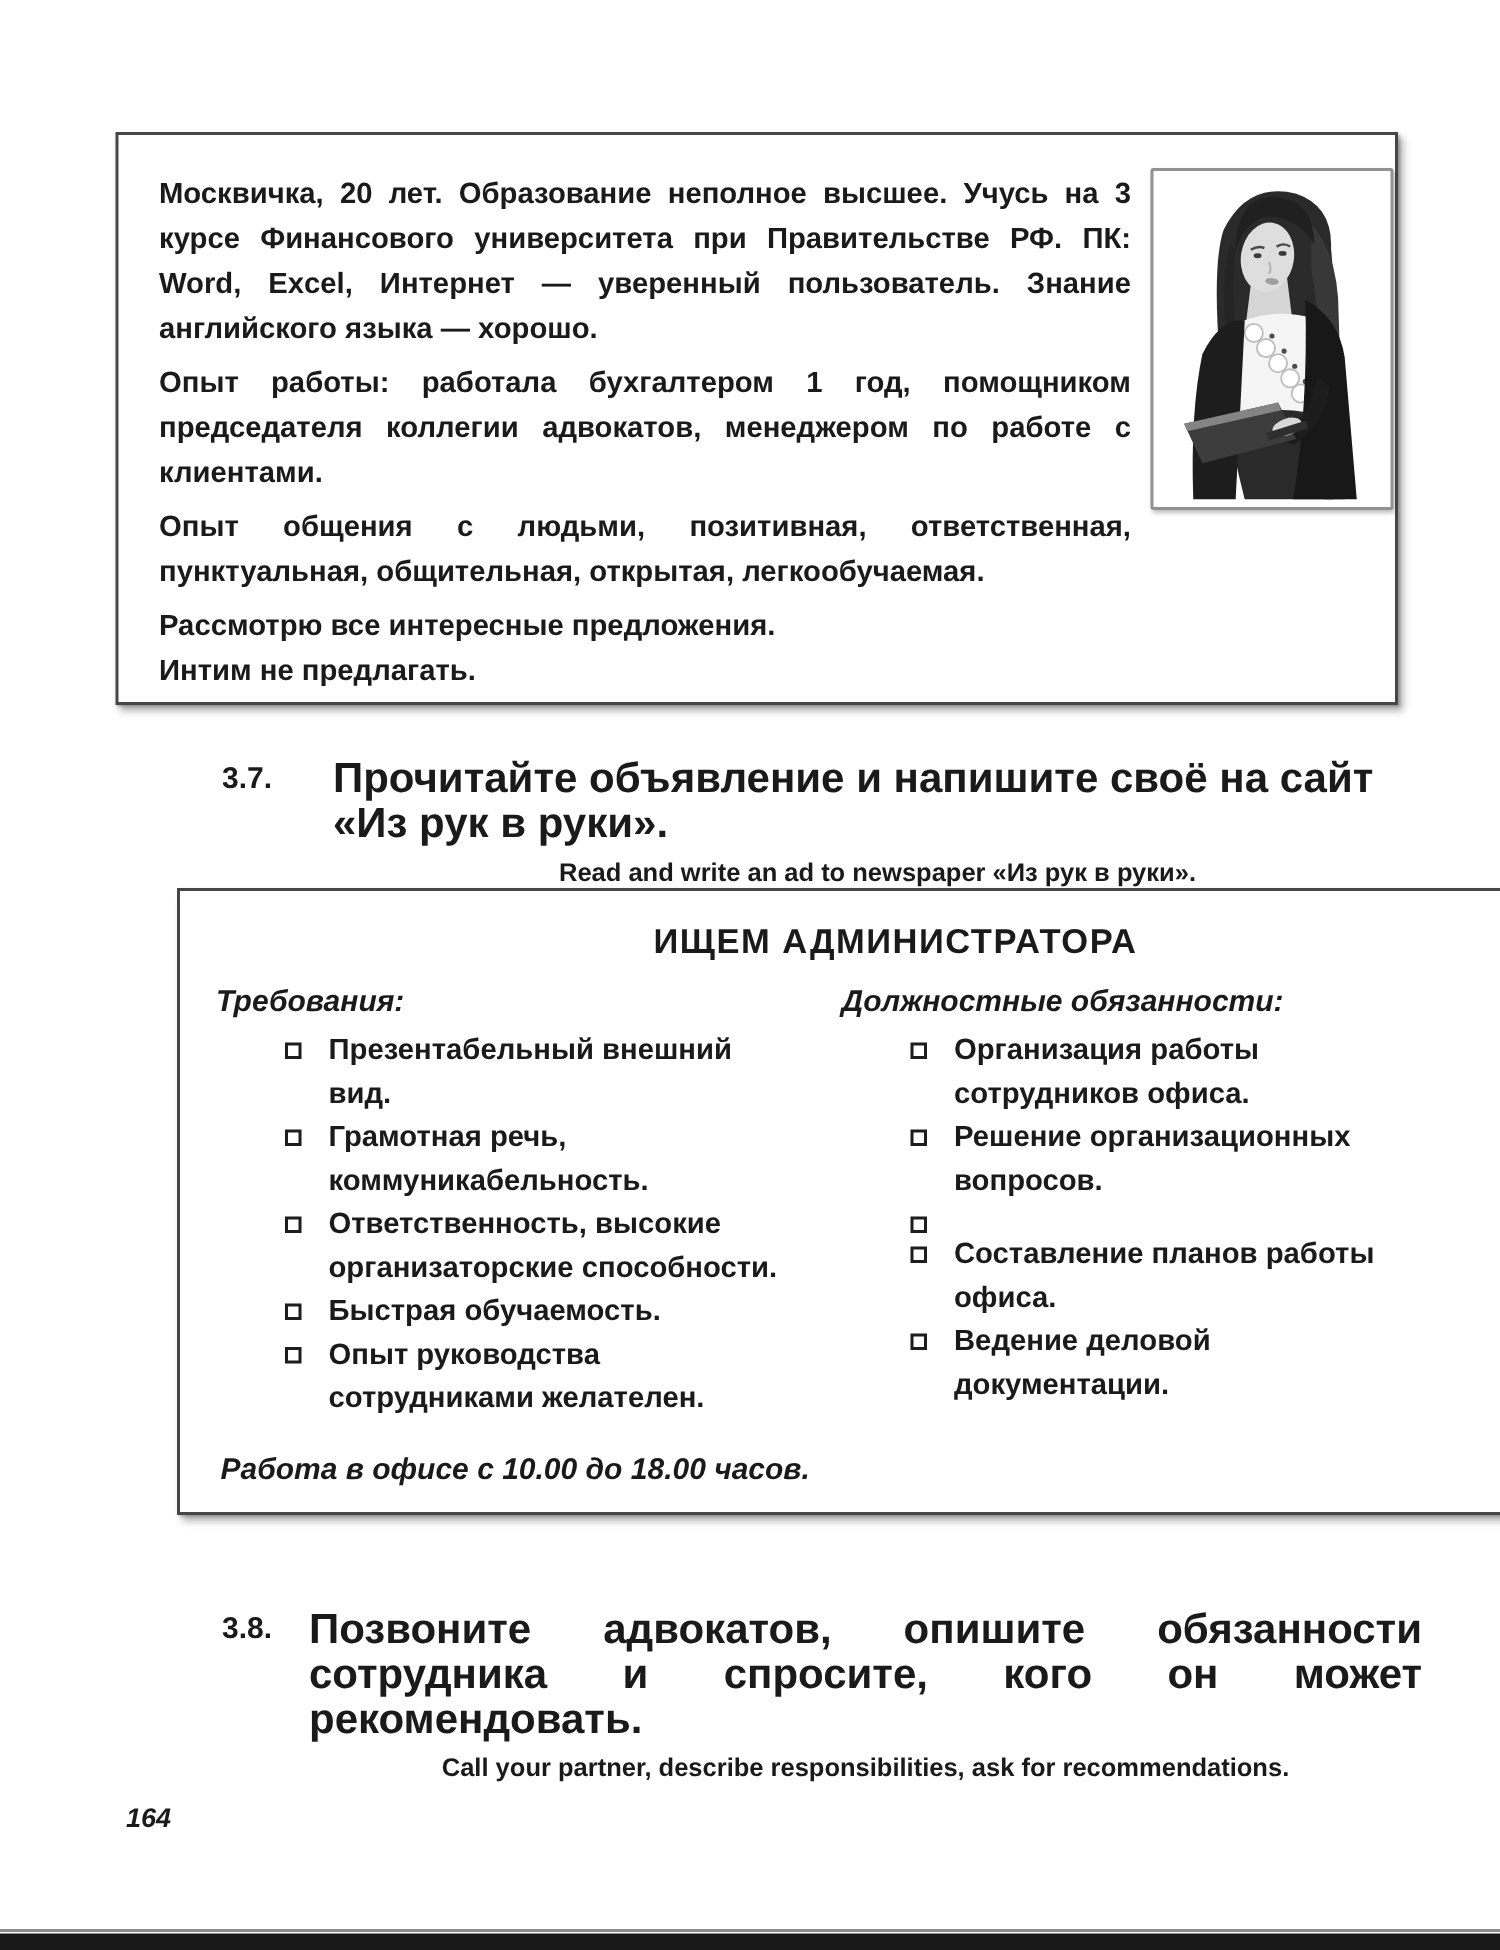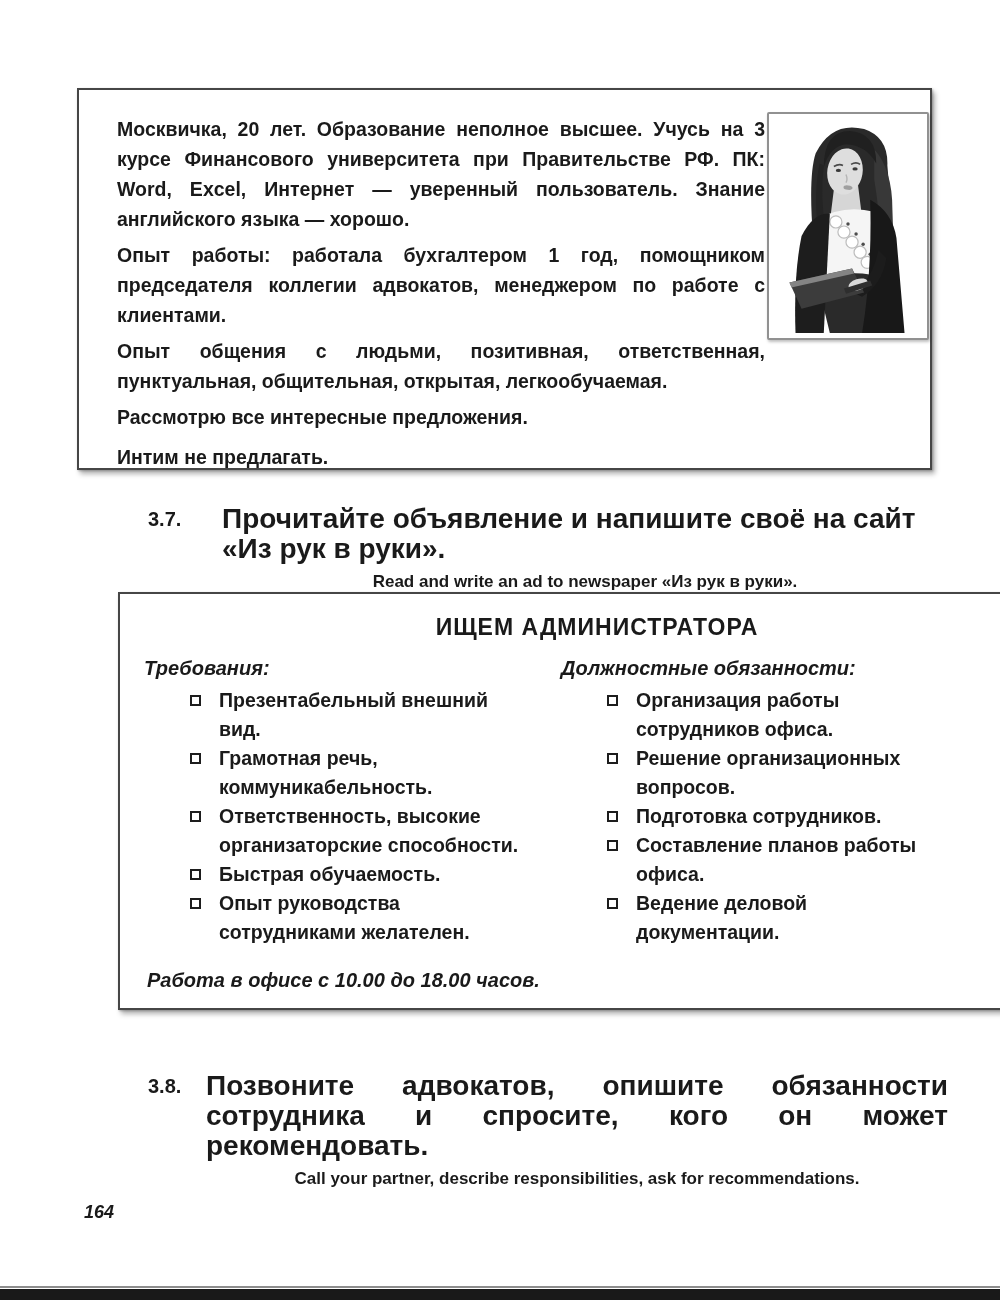--- a/index.html
+++ b/index.html
@@ -9,24 +9,24 @@
   }
 
   
   .frame-box {
     position:absolute; background:#fff; box-sizing:border-box;
     border:2px solid #464646;
     box-shadow:3px 4px 5px rgba(0,0,0,.30), 1px 1px 2px rgba(0,0,0,.25);
   }
 
   
-  .resume-box { left:77px; top:88px; width:855px; height:382px; padding:24px 16px 8px 38px; }
+  .resume-box { left:77px; top:88px; width:855px; height:382px; padding:24px 16px 8px 27px; }
   .resume-text { width:648px; font-size:19.5px; font-weight:bold; line-height:30px; text-align:justify; }
   .resume-text p { margin:0 0 6px 0; }
-  .resume-text p:nth-of-type(4) { margin-bottom:10px; }
+  .resume-text p:nth-of-type(4) { margin-bottom:0; }
   .photo-frame {
     position:absolute; left:688px; top:22px; width:162px; height:228px;
     border:2px solid #919191; border-radius:2px; background:#fff; box-sizing:border-box;
     padding:5px; box-shadow:1px 2px 3px rgba(0,0,0,.25);
   }
   .photo-frame svg { width:100%; height:100%; display:block; }
 
   
   .exercise { position:absolute; display:flex; align-items:flex-start; }
   .ex-37 { left:148px; top:504px; width:800px;gap:16px; }
@@ -168,21 +168,20 @@
               <span>Организация работы сотрудников офиса.</span>
             </li>
 
             <li>
               <span class="sq-bullet"></span>
               <span>Решение организационных вопросов.</span>
             </li>
 
             <li>
               <span class="sq-bullet"></span>
-              <span>Подготовка сотрудников.</span>
             </li>
 
             <li>
               <span class="sq-bullet"></span>
               <span>Составление планов работы офиса.</span>
             </li>
 
             <li>
               <span class="sq-bullet"></span>
               <span>Ведение деловой документации.</span>

